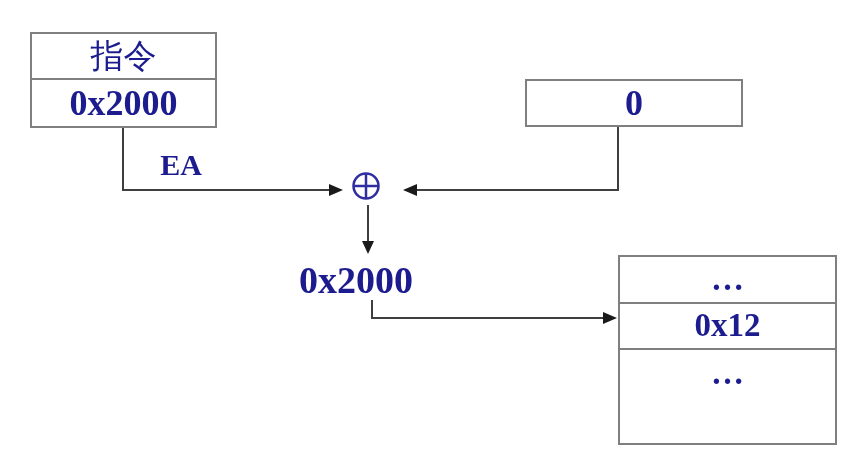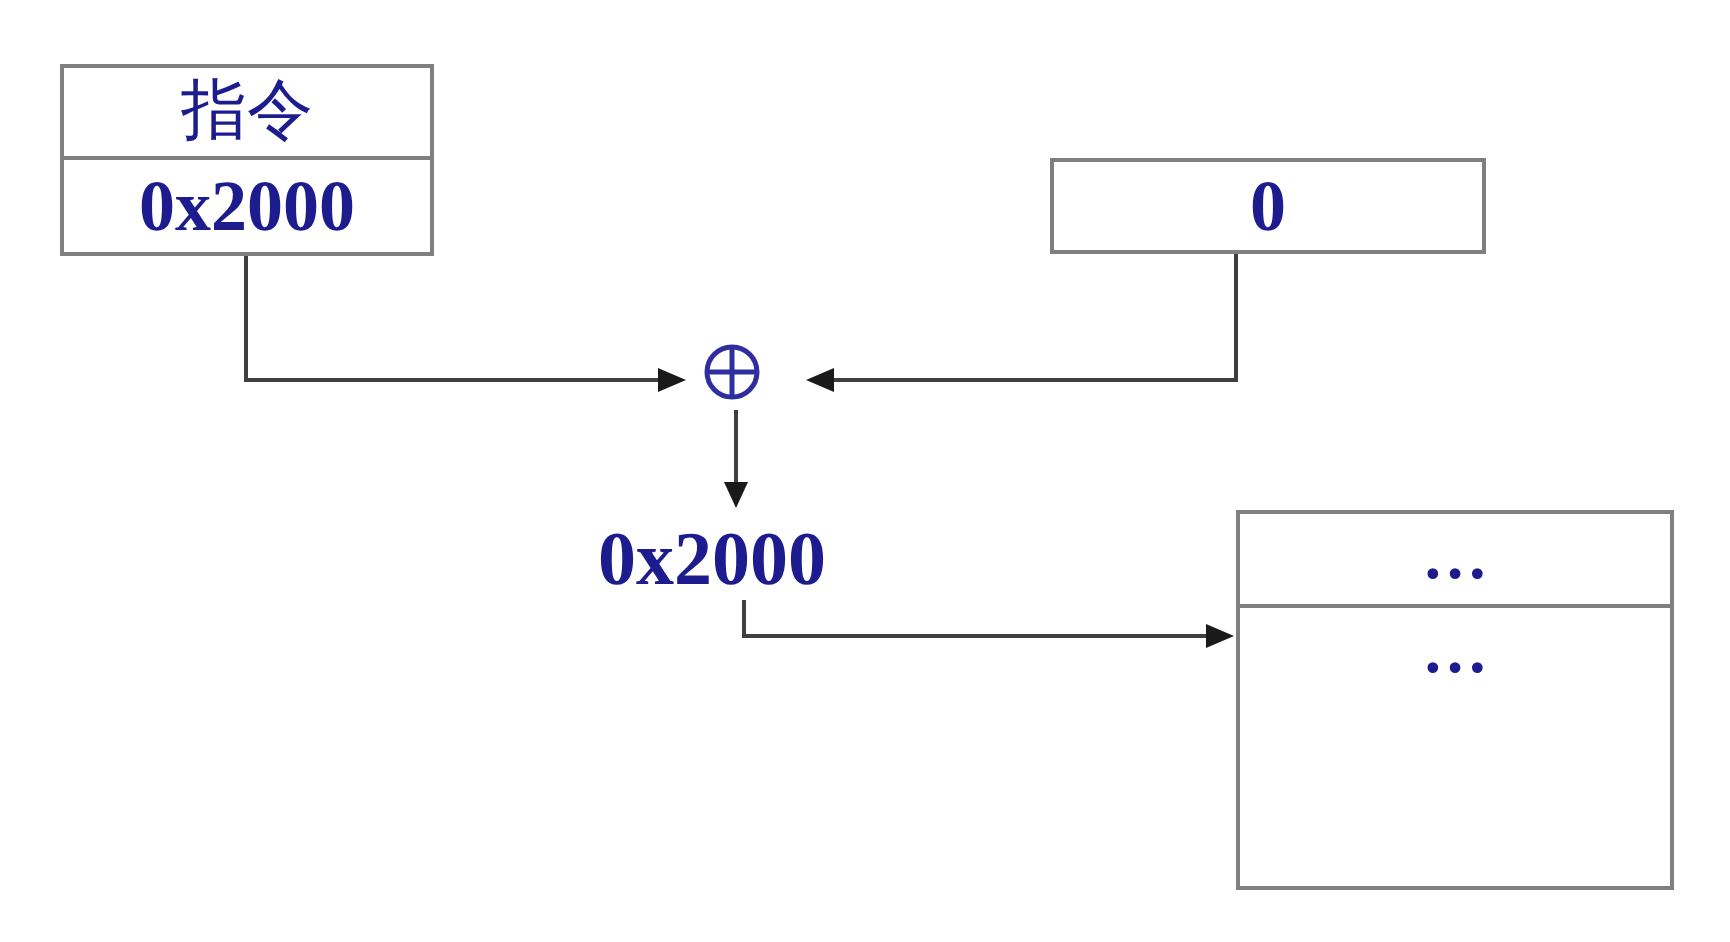--- a/index.html
+++ b/index.html
@@ -80,21 +80,23 @@
 
   <div class="abs box instruction-box">
     <div class="cell divided cjk">指令</div>
     <div class="cell value">0x2000</div>
   </div>
 
   <div class="abs box segment-box">
     <div class="cell value">0</div>
   </div>
 
+  <div class="abs label ea ea-label">EA</div>
 
   <div class="abs label result result-label">0x2000</div>
 
   <div class="abs box memory-table">
     <div class="cell divided mem-value">…</div>
+    <div class="cell divided mem-value">0x12</div>
     <div class="cell mem-value">…</div>
   </div>
 
 </div>
 
 </body></html>

